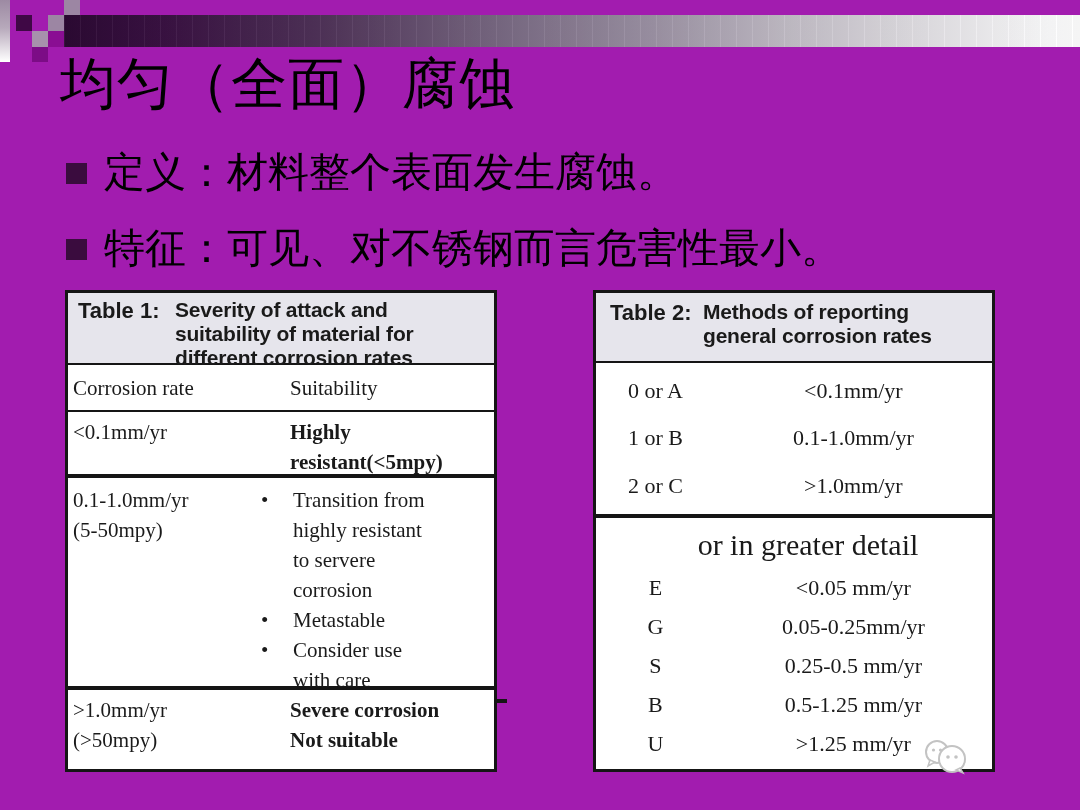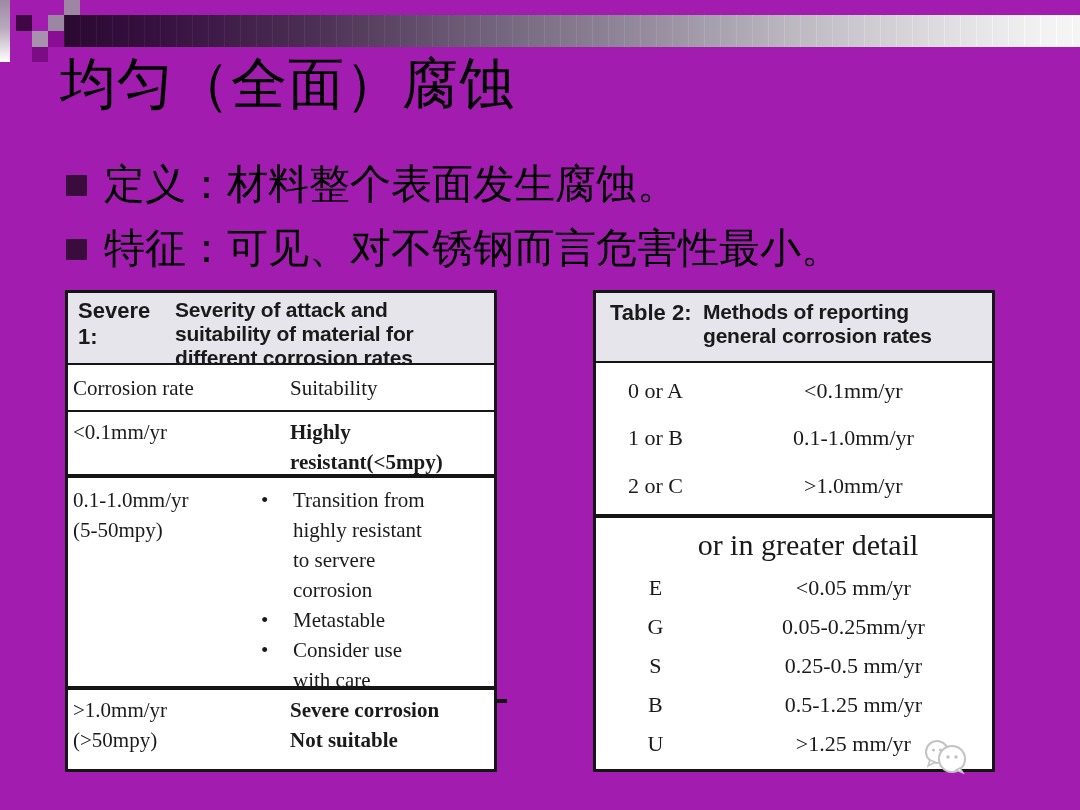--- a/index.html
+++ b/index.html
@@ -21,21 +21,21 @@
     background:linear-gradient(90deg,#2c0933 0%,#3a1243 10%,#4f3258 25%,#776781 42%,
       #9d93a5 58%,#c5c0c9 72%,#e4e2e6 85%,#fdfdfe 97%,#ffffff 100%); }
   .main-bar::after { content:""; position:absolute; inset:0;
     background:repeating-linear-gradient(90deg, rgba(255,255,255,0.05) 0 1px,
       rgba(0,0,0,0.04) 1px 16px); }
   
   .title { position:absolute; left:60px; top:52px; font-size:56px; line-height:1.15;
     color:#000; letter-spacing:1px; white-space:nowrap; }
   .bullet-row { position:absolute; left:64px; display:flex; align-items:flex-start;
     font-size:41px; line-height:1.2; color:#000; white-space:nowrap; }
-  .bullet-row.b1 { top:160px; }
+  .bullet-row.b1 { top:148px; }
   .bullet-row.b2 { top:224px; }
   .bullet-marker { flex:none; width:21px; height:21px; background:#3a0c3e;
     margin:15px 17px 0 2px; }
   
   .tbl { position:absolute; top:290px; height:482px; box-sizing:border-box;
     border:3px solid #151515; background:#fff; display:flex; flex-direction:column;
     color:#1a1a1a; }
   .t1 { left:65px;  width:432px; }
   .t2 { left:593px; width:402px; }
   .tbl-header { background:#e6e5ec; border-bottom:2px solid #151515; display:flex;
@@ -99,21 +99,21 @@
     <span class="bullet-marker"></span>
     <span>定义：材料整个表面发生腐蚀。</span>
   </div>
   <div class="bullet-row b2">
     <span class="bullet-marker"></span>
     <span>特征：可见、对不锈钢而言危害性最小。</span>
   </div>
 
   <div class="tbl t1">
     <div class="tbl-header">
-      <span class="t-label">Severe 1:</span>
+      <span class="t-label">Table 1:</span>
       <span class="t-caption">Severity of attack and
 suitability of material for
 different corrosion rates</span>
     </div>
     <div class="row t1-rowA">
       <span class="c1">Corrosion rate</span>
       <span class="c2h">Suitability</span>
     </div>
     <div class="row t1-rowB">
       <span class="c1 preline">&lt;0.1mm/yr</span>

